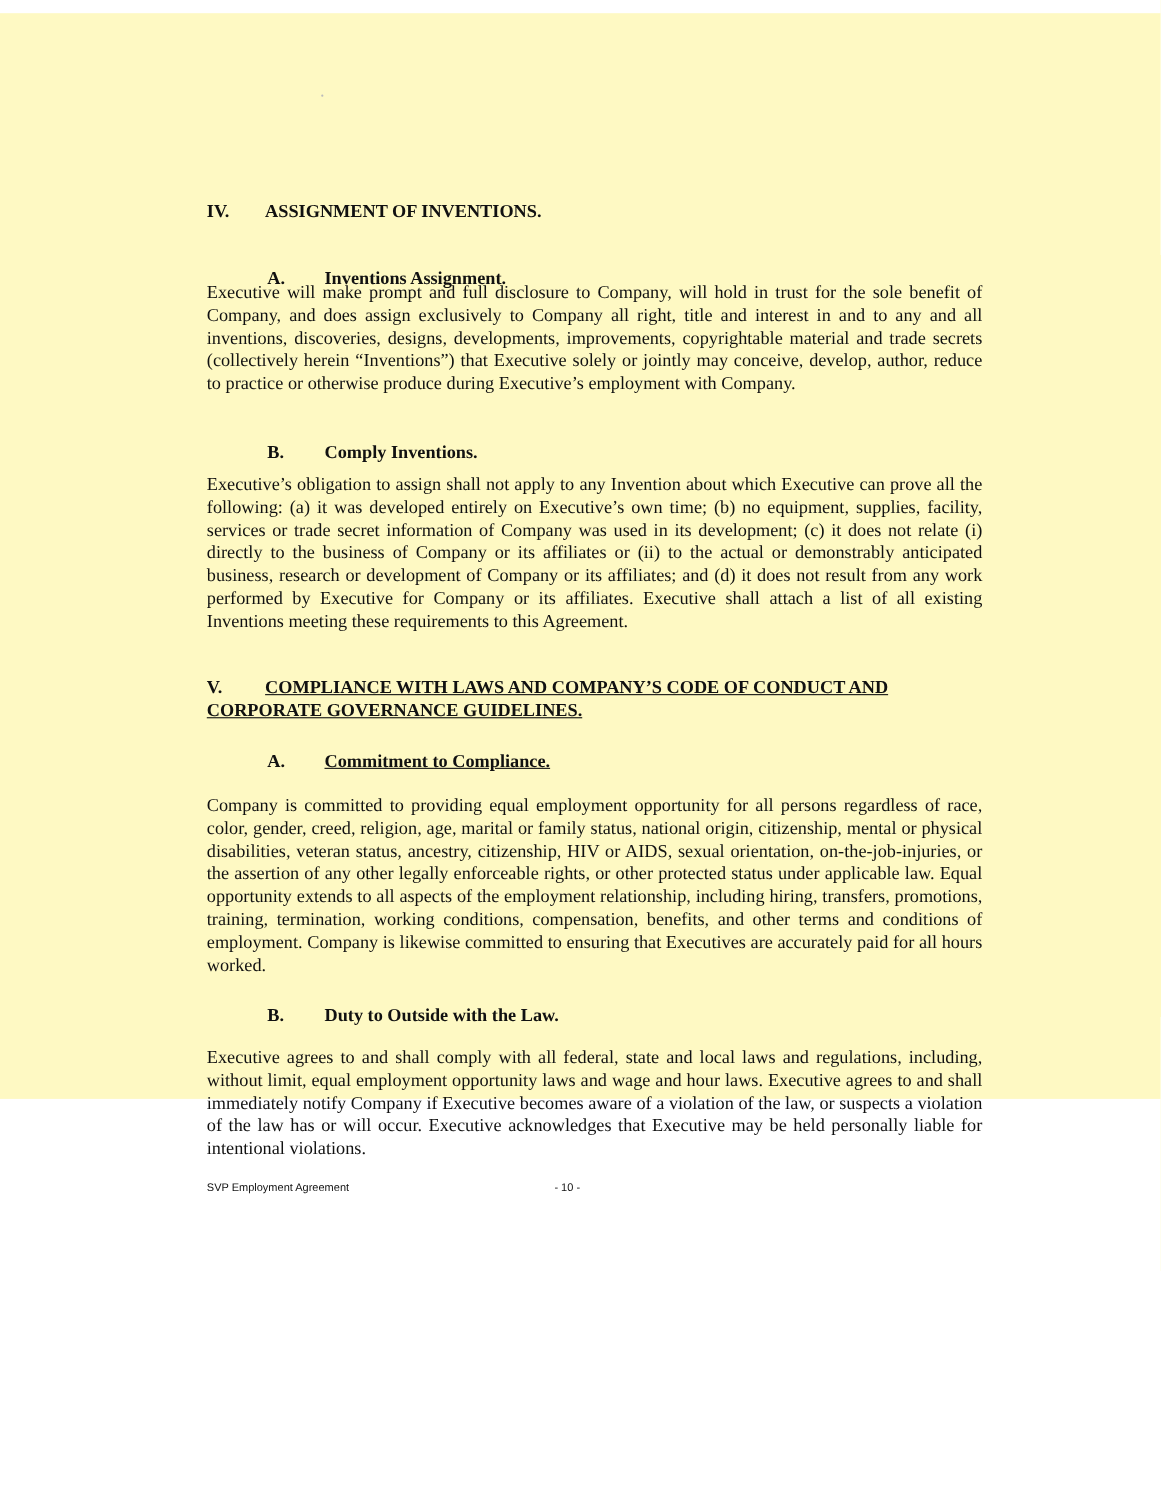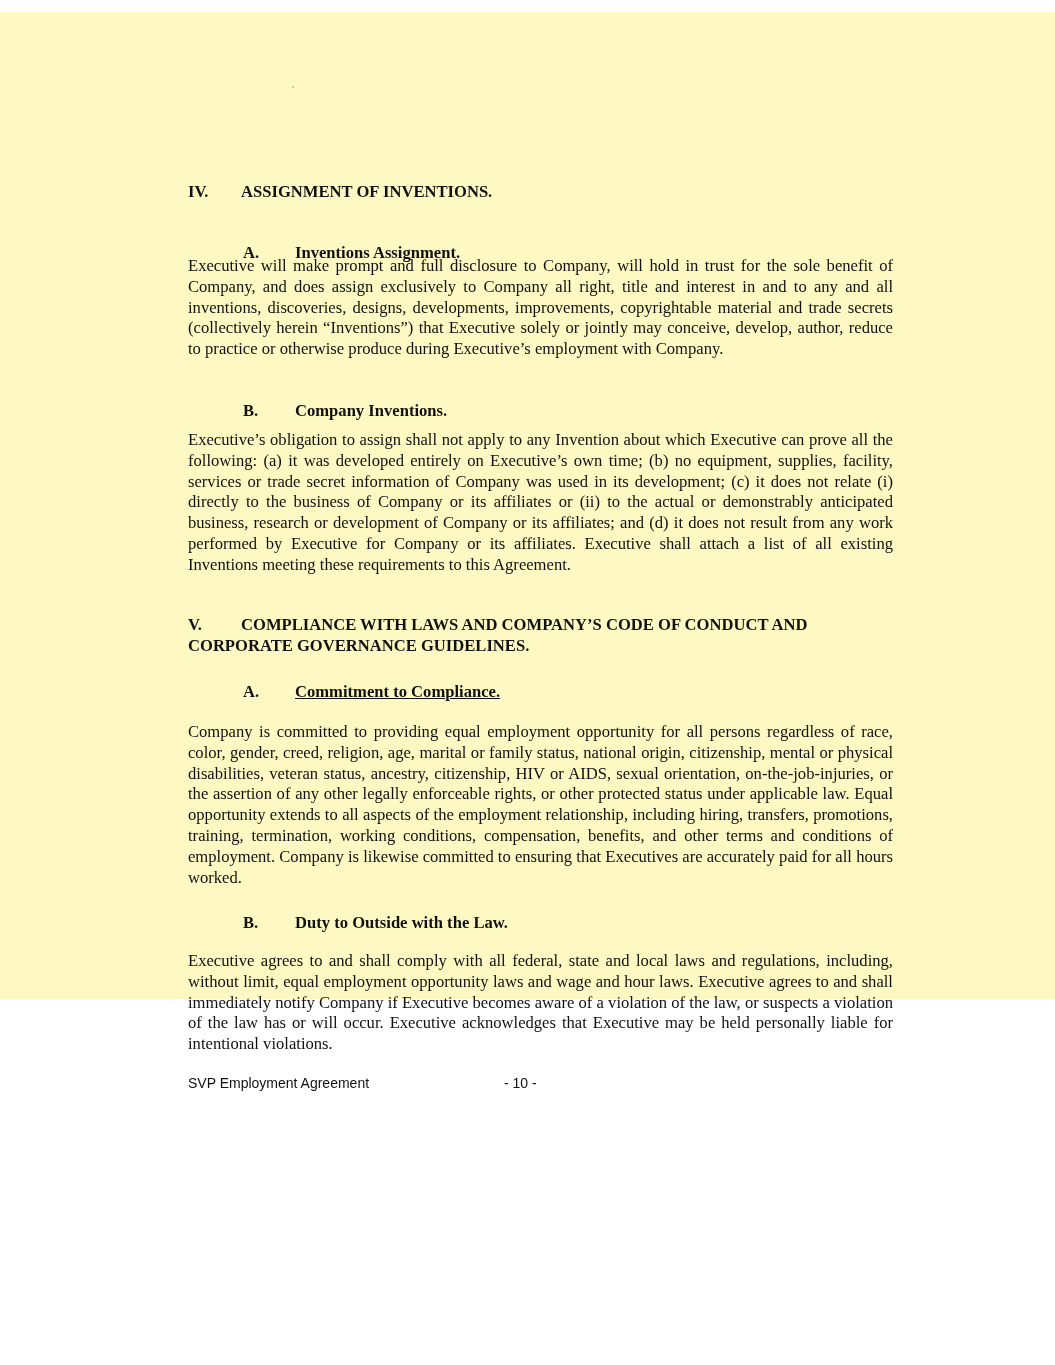--- a/index.html
+++ b/index.html
@@ -4,47 +4,47 @@
 <style>
   html, body { margin: 0; padding: 0; background: #ffffff; }
   body { width: 1055px; height: 1365px; position: relative; overflow: hidden; }
   .page { position: absolute; left: 0; top: 12px; width: 1055px; height: 987px; background: #fef9c3; color: #111; }
   .blk { position: absolute; left: 188px; width: 705px; font-family: "Liberation Serif", "DejaVu Serif", serif; font-size: 16.6px; line-height: 20.8px; color: #111; }
   .para { text-align: justify; text-align-last: left; }
   .h1 { font-weight: bold; }
   .h1 .num { display: inline-block; width: 53px; }
   .h2 { font-weight: bold; left: 243px; width: 600px; }
   .h2 .num { display: inline-block; width: 52px; }
-  .footer { position: absolute; top: 1063px; font-family: "Liberation Sans", "DejaVu Sans", sans-serif; font-size: 14px; color: #111; }
+  .footer { position: absolute; top: 1063px; font-family: "Liberation Sans", "DejaVu Sans", sans-serif; font-size: 10px; color: #111; }
   .speck { position: absolute; width: 2px; height: 2px; background: #bbb; border-radius: 1px; }
 </style>
 </head>
 <body>
 
 <div class="page">
 
   <span class="speck" style="left:292px;top:74px;"></span>
 
   <div class="blk h1" style="top:170px;">
     <span class="num">IV.</span><span>ASSIGNMENT OF INVENTIONS.</span>
   </div>
 
   <div class="blk h2" style="top:203px;margin-top:28px;">
     <span class="num">A.</span><span>Inventions Assignment.</span>
   </div>
 
   <div class="blk para" style="top:244px;">Executive will make prompt and full disclosure to Company, will hold in trust for the sole benefit of Company, and does assign exclusively to Company all right, title and interest in and to any and all inventions, discoveries, designs, developments, improvements, copyrightable material and trade secrets (collectively herein “Inventions”) that Executive solely or jointly may conceive, develop, author, reduce to practice or otherwise produce during Executive’s employment with Company.</div>
 
   <div class="blk h2" style="top:389px;">
-    <span class="num">B.</span><span>Company Inventions.</span>
+    <span class="num">B.</span><span>Comply Inventions.</span>
   </div>
 
   <div class="blk para" style="top:418px;">Executive’s obligation to assign shall not apply to any Invention about which Executive can prove all the following:  (a) it was developed entirely on Executive’s own time; (b) no equipment, supplies, facility, services or trade secret information of Company was used in its development; (c) it does not relate (i) directly to the business of Company or its affiliates or (ii) to the actual or demonstrably anticipated business, research or development of Company or its affiliates; and (d) it does not result from any work performed by Executive for Company or its affiliates.  Executive shall attach a list of all existing Inventions meeting these requirements to this Agreement.</div>
 
-  <div class="blk h1" style="top:603px; width:690px;">
+  <div class="blk h1" style="top:603px; width:690px;text-decoration:underline;">
     <span class="num">V.</span><span>COMPLIANCE WITH LAWS AND COMPANY’S CODE OF CONDUCT AND CORPORATE GOVERNANCE GUIDELINES.</span>
   </div>
 
   <div class="blk h2" style="top:670px;text-decoration:underline;">
     <span class="num">A.</span><span>Commitment to Compliance.</span>
   </div>
 
   <div class="blk para" style="top:710px;">Company is committed to providing equal employment opportunity for all persons regardless of race, color, gender, creed, religion, age, marital or family status, national origin, citizenship, mental or physical disabilities, veteran status, ancestry, citizenship, HIV or AIDS, sexual orientation, on-the-job-injuries, or the assertion of any other legally enforceable rights, or other protected status under applicable law.  Equal opportunity extends to all aspects of the employment relationship, including hiring, transfers, promotions, training, termination, working conditions, compensation, benefits, and other terms and conditions of employment.  Company is likewise committed to ensuring that Executives are accurately paid for all hours worked.</div>
 
   <div class="blk h2" style="top:901px;">

